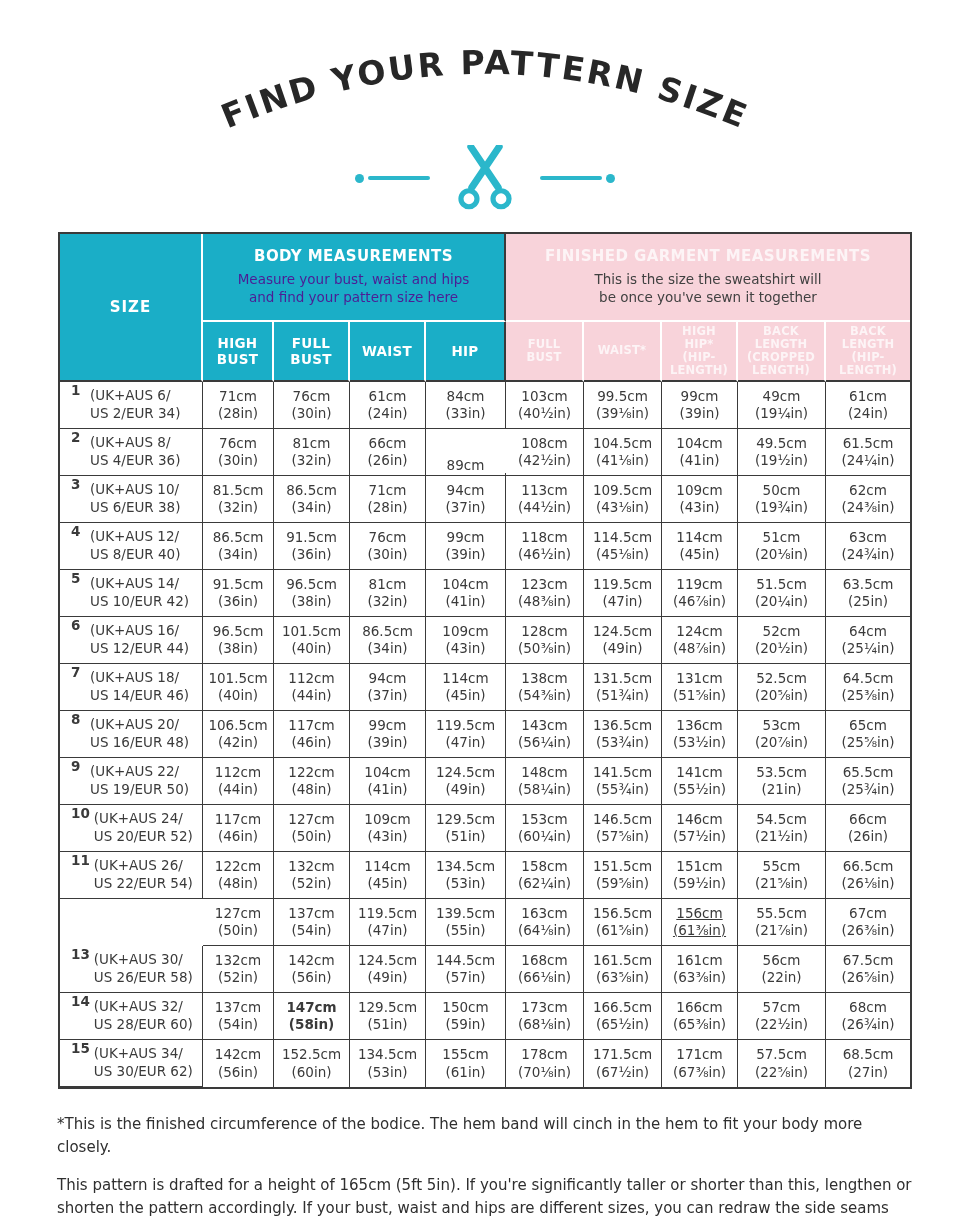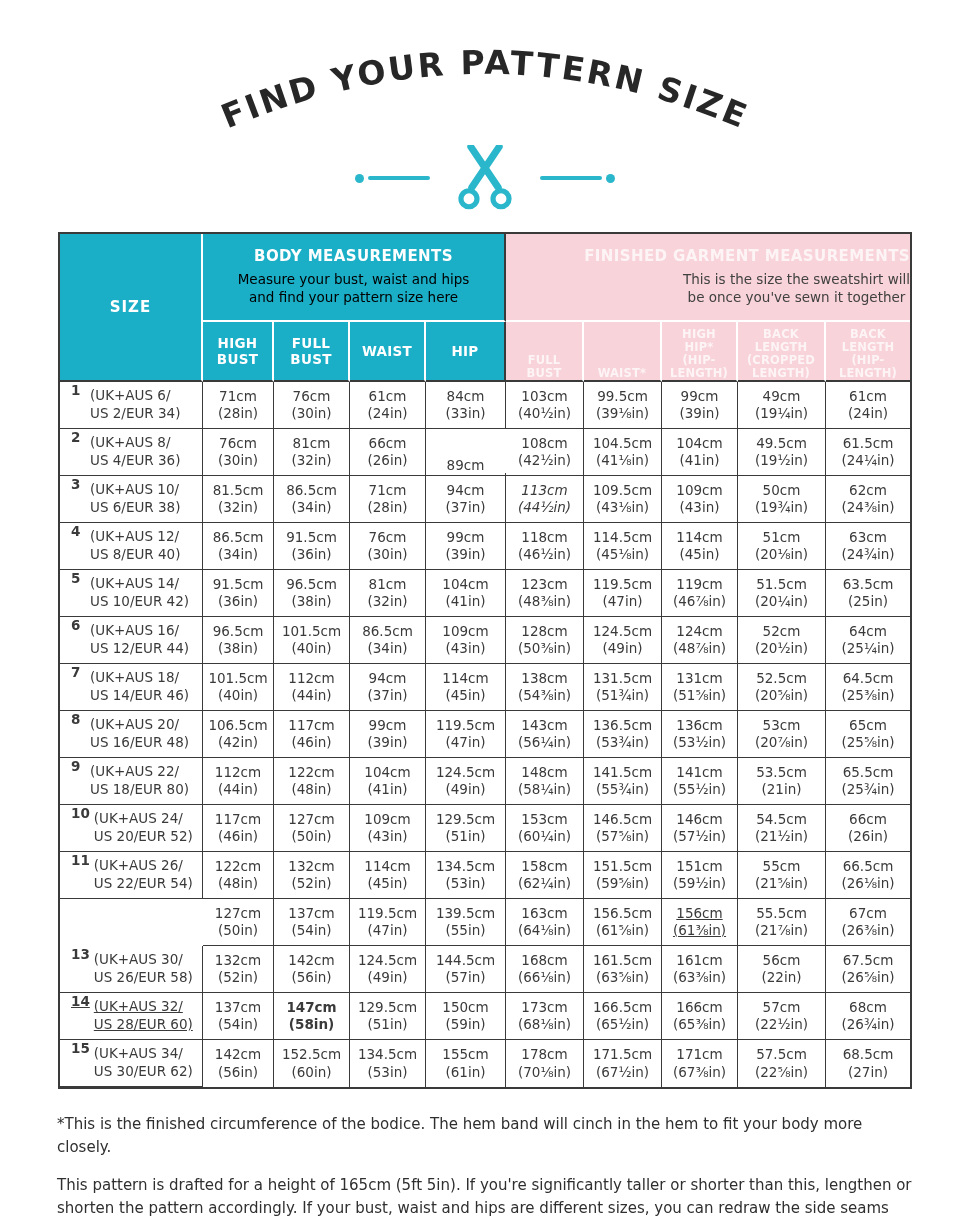--- a/index.html
+++ b/index.html
@@ -25,31 +25,31 @@
   .chart {
     width: 854px; margin: 22px auto 0 auto;
     display: grid;
     grid-template-columns: 143px 71px 76px 76px 80px 78px 78px 76px 88px 84px;
     grid-template-rows: 88px 60px repeat(15, 47px);
     border: 2px solid #3a3a3a;
     background: #ffffff;
   }
   .cell { display: flex; align-items: center; justify-content: center; text-align: center; }
   .teal { background: #1aaec7; }
-  .pink { background: #f8d3da; align-items: flex-end; }
+  .pink { background: #f8d3da; }
   .h-size {
     grid-row: 1 / 3; grid-column: 1;
     border-right: 2px solid #ffffff; border-bottom: 2px solid #3a3a3a;
     color: #ffffff; font-weight: bold; font-size: 15px; letter-spacing: 1px;
   }
   .h-body  { grid-row: 1; grid-column: 2 / 6;  border-right: 2px solid #3a3a3a; border-bottom: 2px solid #ffffff; flex-direction: column; }
   .h-garm  { grid-row: 1; grid-column: 6 / 11; border-bottom: 2px solid #ffffff; flex-direction: column; }
   .sec-title { font-weight: bold; font-size: 15px; letter-spacing: 0.4px; color: #ffffff; margin-bottom: 6px; }
   .h-garm .sec-title { color: #fdf4f6; }
-  .sec-sub { font-size: 13.5px; line-height: 1.3; white-space: pre-line; color: #000000; }
+  .sec-sub { font-size: 13.5px; line-height: 1.3; white-space: pre-line; color: #4c1d95; }
   .h-garm .sec-sub { color: #414141; }
   .sub {
     color: #ffffff; font-weight: bold; white-space: pre-line;
     border-bottom: 2px solid #3a3a3a;
   }
   .teal-sub { font-size: 13.5px; line-height: 1.22; letter-spacing: 0.3px; border-right: 2px solid #ffffff; }
   .teal-sub.sec-last { border-right: 2px solid #3a3a3a; }
   .pink-sub { font-size: 11.5px; line-height: 1.14; letter-spacing: 0.2px; color: #fdf4f6; border-right: 2px solid #ffffff; }
   .pink-sub.no-right { border-right: none; }
   .data {
@@ -194,21 +194,21 @@
 US 6/EUR 38)</span>
     </div>
     <div class="cell data" style="grid-area: 5 / 2;">81.5cm
 (32in)</div>
     <div class="cell data" style="grid-area: 5 / 3;">86.5cm
 (34in)</div>
     <div class="cell data" style="grid-area: 5 / 4;">71cm
 (28in)</div>
     <div class="cell data" style="grid-area: 5 / 5;">94cm
 (37in)</div>
-    <div class="cell data" style="grid-area: 5 / 6; font-style: italic;">113cm
+    <div class="cell data" style="grid-area: 5 / 6;">113cm
 (44½in)</div>
     <div class="cell data" style="grid-area: 5 / 7;">109.5cm
 (43⅛in)</div>
     <div class="cell data" style="grid-area: 5 / 8;">109cm
 (43in)</div>
     <div class="cell data" style="grid-area: 5 / 9;">50cm
 (19¾in)</div>
     <div class="cell data no-right" style="grid-area: 5 / 10;">62cm
 (24⅜in)</div>
     <div class="size-cell" style="grid-area: 6 / 1;">
@@ -322,21 +322,21 @@
 (53¾in)</div>
     <div class="cell data" style="grid-area: 10 / 8;">136cm
 (53½in)</div>
     <div class="cell data" style="grid-area: 10 / 9;">53cm
 (20⅞in)</div>
     <div class="cell data no-right" style="grid-area: 10 / 10;">65cm
 (25⅝in)</div>
     <div class="size-cell" style="grid-area: 11 / 1;">
       <b>9</b>
       <span class="size-label">(UK+AUS 22/
-US 18/EUR 80)</span>
+US 19/EUR 50)</span>
     </div>
     <div class="cell data" style="grid-area: 11 / 2;">112cm
 (44in)</div>
     <div class="cell data" style="grid-area: 11 / 3;">122cm
 (48in)</div>
     <div class="cell data" style="grid-area: 11 / 4;">104cm
 (41in)</div>
     <div class="cell data" style="grid-area: 11 / 5;">124.5cm
 (49in)</div>
     <div class="cell data" style="grid-area: 11 / 6;">148cm
@@ -429,21 +429,21 @@
     <div class="cell data" style="grid-area: 15 / 6;">168cm
 (66⅛in)</div>
     <div class="cell data" style="grid-area: 15 / 7;">161.5cm
 (63⅝in)</div>
     <div class="cell data" style="grid-area: 15 / 8;">161cm
 (63⅜in)</div>
     <div class="cell data" style="grid-area: 15 / 9;">56cm
 (22in)</div>
     <div class="cell data no-right" style="grid-area: 15 / 10;">67.5cm
 (26⅝in)</div>
-    <div class="size-cell" style="grid-area: 16 / 1; text-decoration: underline;">
+    <div class="size-cell" style="grid-area: 16 / 1;">
       <b>14</b>
       <span class="size-label">(UK+AUS 32/
 US 28/EUR 60)</span>
     </div>
     <div class="cell data" style="grid-area: 16 / 2;">137cm
 (54in)</div>
     <div class="cell data" style="grid-area: 16 / 3; font-weight: bold;">147cm
 (58in)</div>
     <div class="cell data" style="grid-area: 16 / 4;">129.5cm
 (51in)</div>

